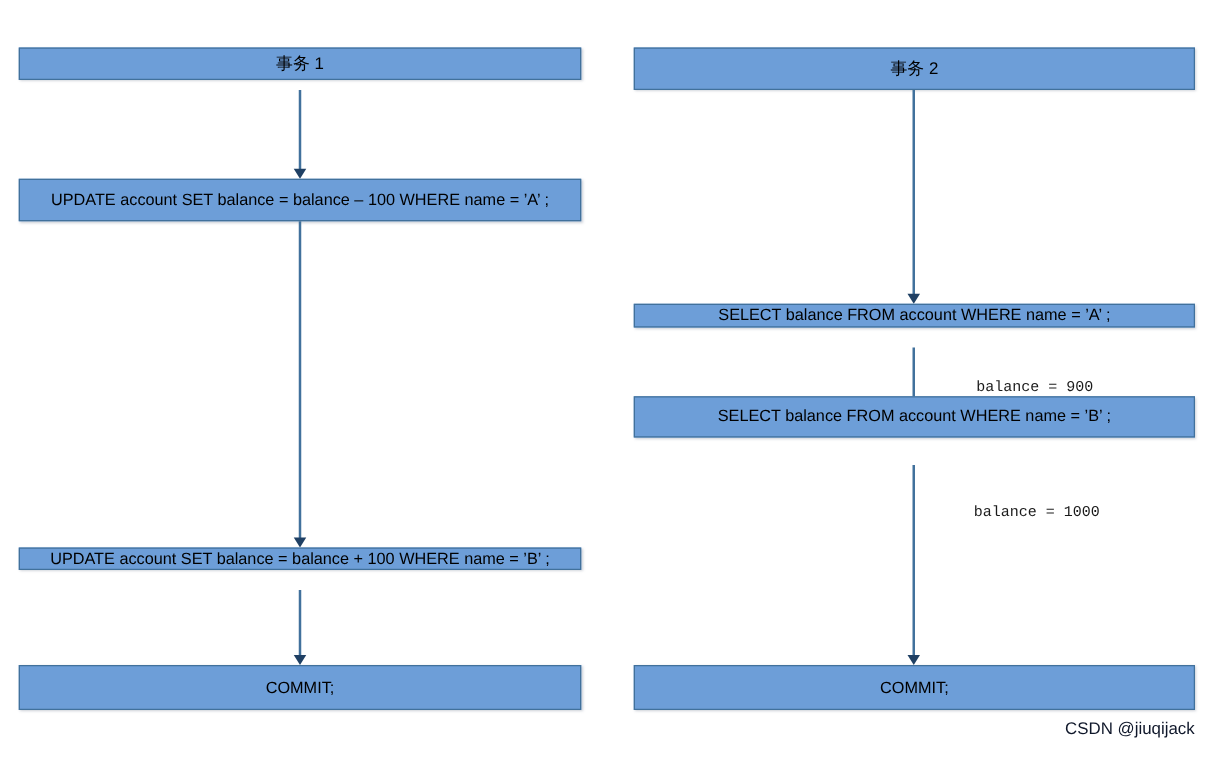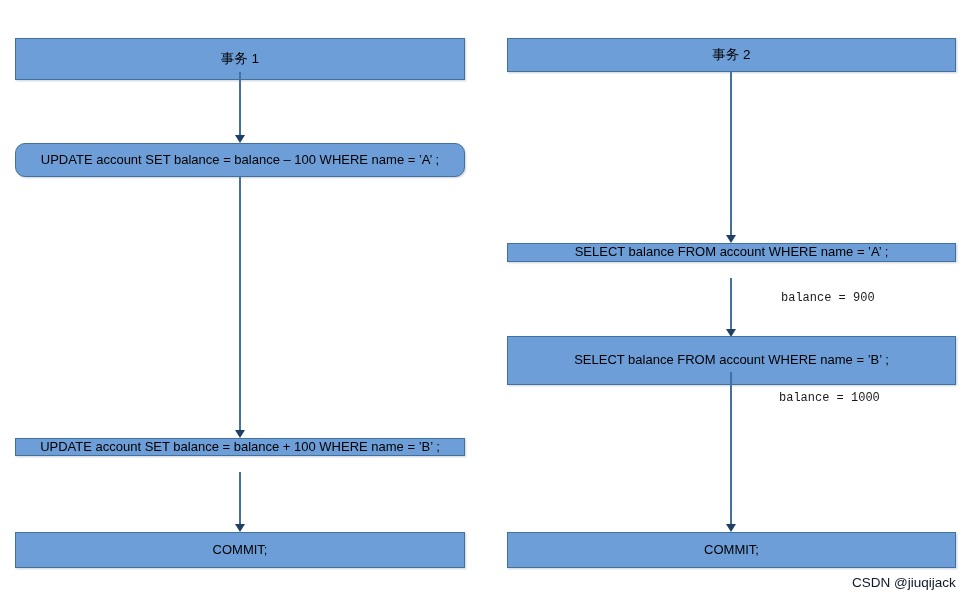--- a/index.html
+++ b/index.html
@@ -45,43 +45,44 @@
     border-right: 5.5px solid transparent;
     border-top: 8px solid #1F4064;
   }
 
   .annotation {
     position: absolute;
     font-family: "Liberation Mono", "DejaVu Sans Mono", monospace;
     font-size: 12px;
     color: #1a1a1a;
     white-space: nowrap;
+    margin-top: 12px;
   }
   .watermark {
     position: absolute;
     left: 852px;
     top: 575px;
     font-size: 13.5px;
     color: #0f172a;
     white-space: nowrap;
   }
 </style>
 </head>
 <body>
 
 <div class="canvas">
 
-  <div class="box header col-left" style="top:38px;height:42px;text-align:right;">事务 1</div>
+  <div class="box header col-left" style="top:38px;height:26px;text-align:right;">事务 1</div>
 
   <div class="arrow" style="left:234px;top:72px;height:71px;">
     <div class="shaft"></div>
     <div class="tip"></div>
   </div>
 
-  <div class="box col-left" style="top:143px;height:34px;border-radius:10px;">UPDATE account SET balance = balance – 100 WHERE name = ’A’ ;</div>
+  <div class="box col-left" style="top:143px;height:34px;">UPDATE account SET balance = balance – 100 WHERE name = ’A’ ;</div>
 
   <div class="arrow" style="left:234px;top:177px;height:261px;">
     <div class="shaft"></div>
     <div class="tip"></div>
   </div>
 
   <div class="box col-left" style="top:438px;height:18px;">UPDATE account SET balance = balance + 100 WHERE name = ’B’ ;</div>
 
   <div class="arrow" style="left:234px;top:472px;height:60px;">
     <div class="shaft"></div>
@@ -99,21 +100,21 @@
 
   <div class="box col-right" style="top:243px;height:19px;">SELECT balance FROM account WHERE name = ’A’ ;</div>
 
   <div class="arrow" style="left:725px;top:278px;height:59px;">
     <div class="shaft"></div>
     <div class="tip"></div>
   </div>
 
   <div class="annotation" style="left:781px;top:291px;">balance = 900</div>
 
-  <div class="box col-right" style="top:336px;height:49px;">SELECT balance FROM account WHERE name = ’B’ ;</div>
+  <div class="box col-right" style="top:317px;height:33px;">SELECT balance FROM account WHERE name = ’B’ ;</div>
 
   <div class="arrow" style="left:725px;top:372px;height:160px;">
     <div class="shaft"></div>
     <div class="tip"></div>
   </div>
 
   <div class="annotation" style="left:779px;top:391px;">balance = 1000</div>
 
   <div class="box col-right" style="top:532px;height:36px;">COMMIT;</div>
 

